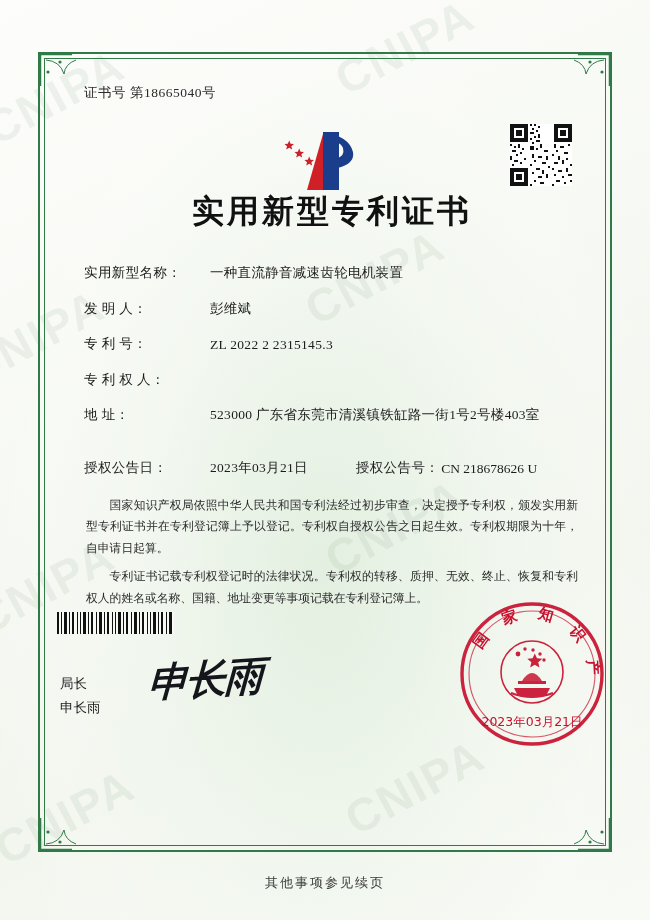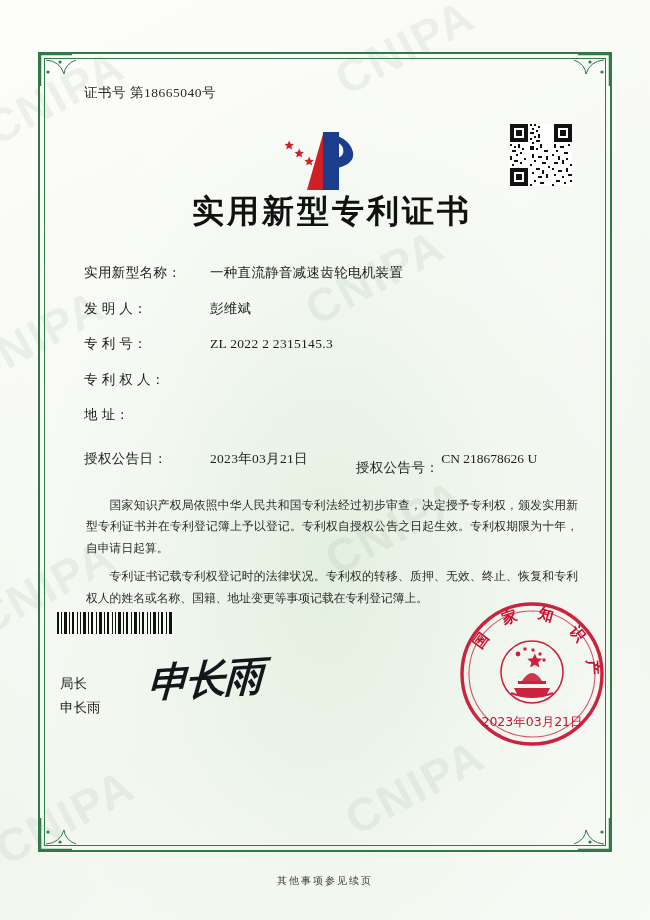--- a/index.html
+++ b/index.html
@@ -111,21 +111,21 @@
     color: #111;
     font-family: Liberation Sans, sans-serif;
   }
 
   .fields {
     margin-top: 30px;
     padding-left: 6px;
   }
   .field {
     display: flex;
-    align-items: center;
+    align-items: flex-end;
     margin-bottom: 17.5px;
     font-size: 13.5px;
     color: #1d1d1d;
   }
   .field .lbl {
     width: 126px;
     flex: 0 0 126px;
     letter-spacing: 0.4px;
   }
   .field .val {
@@ -201,21 +201,21 @@
     color: #232323;
     letter-spacing: 0.5px;
   }
 
   .footer-note {
     position: absolute;
     left: 0;
     right: 0;
     top: 874px;
     text-align: center;
-    font-size: 10px;
+    font-size: 13px;
     color: #3b3b3b;
     letter-spacing: 2px;
   }
 </style>
 </head>
 <body>
 
 <div id="certificate">
 
   <div class="wm-layer">
@@ -383,20 +383,21 @@
         <div class="val">ZL 2022 2 2315145.3</div>
       </div>
 
 
       <div class="field">
         <div class="lbl">专 利 权 人：</div>
       </div>
 
       <div class="field">
         <div class="lbl">地 址：</div>
+        <div class="val">523000 广东省东莞市清溪镇铁缸路一街1号2号楼403室</div>
       </div>
 
       <div class="field">
         <div class="lbl">授权公告日：</div>
         <div class="val">2023年03月21日</div>
         <div class="lbl2">授权公告号：</div>
         <div class="val2">CN 218678626 U</div>
       </div>
 
     </div>

